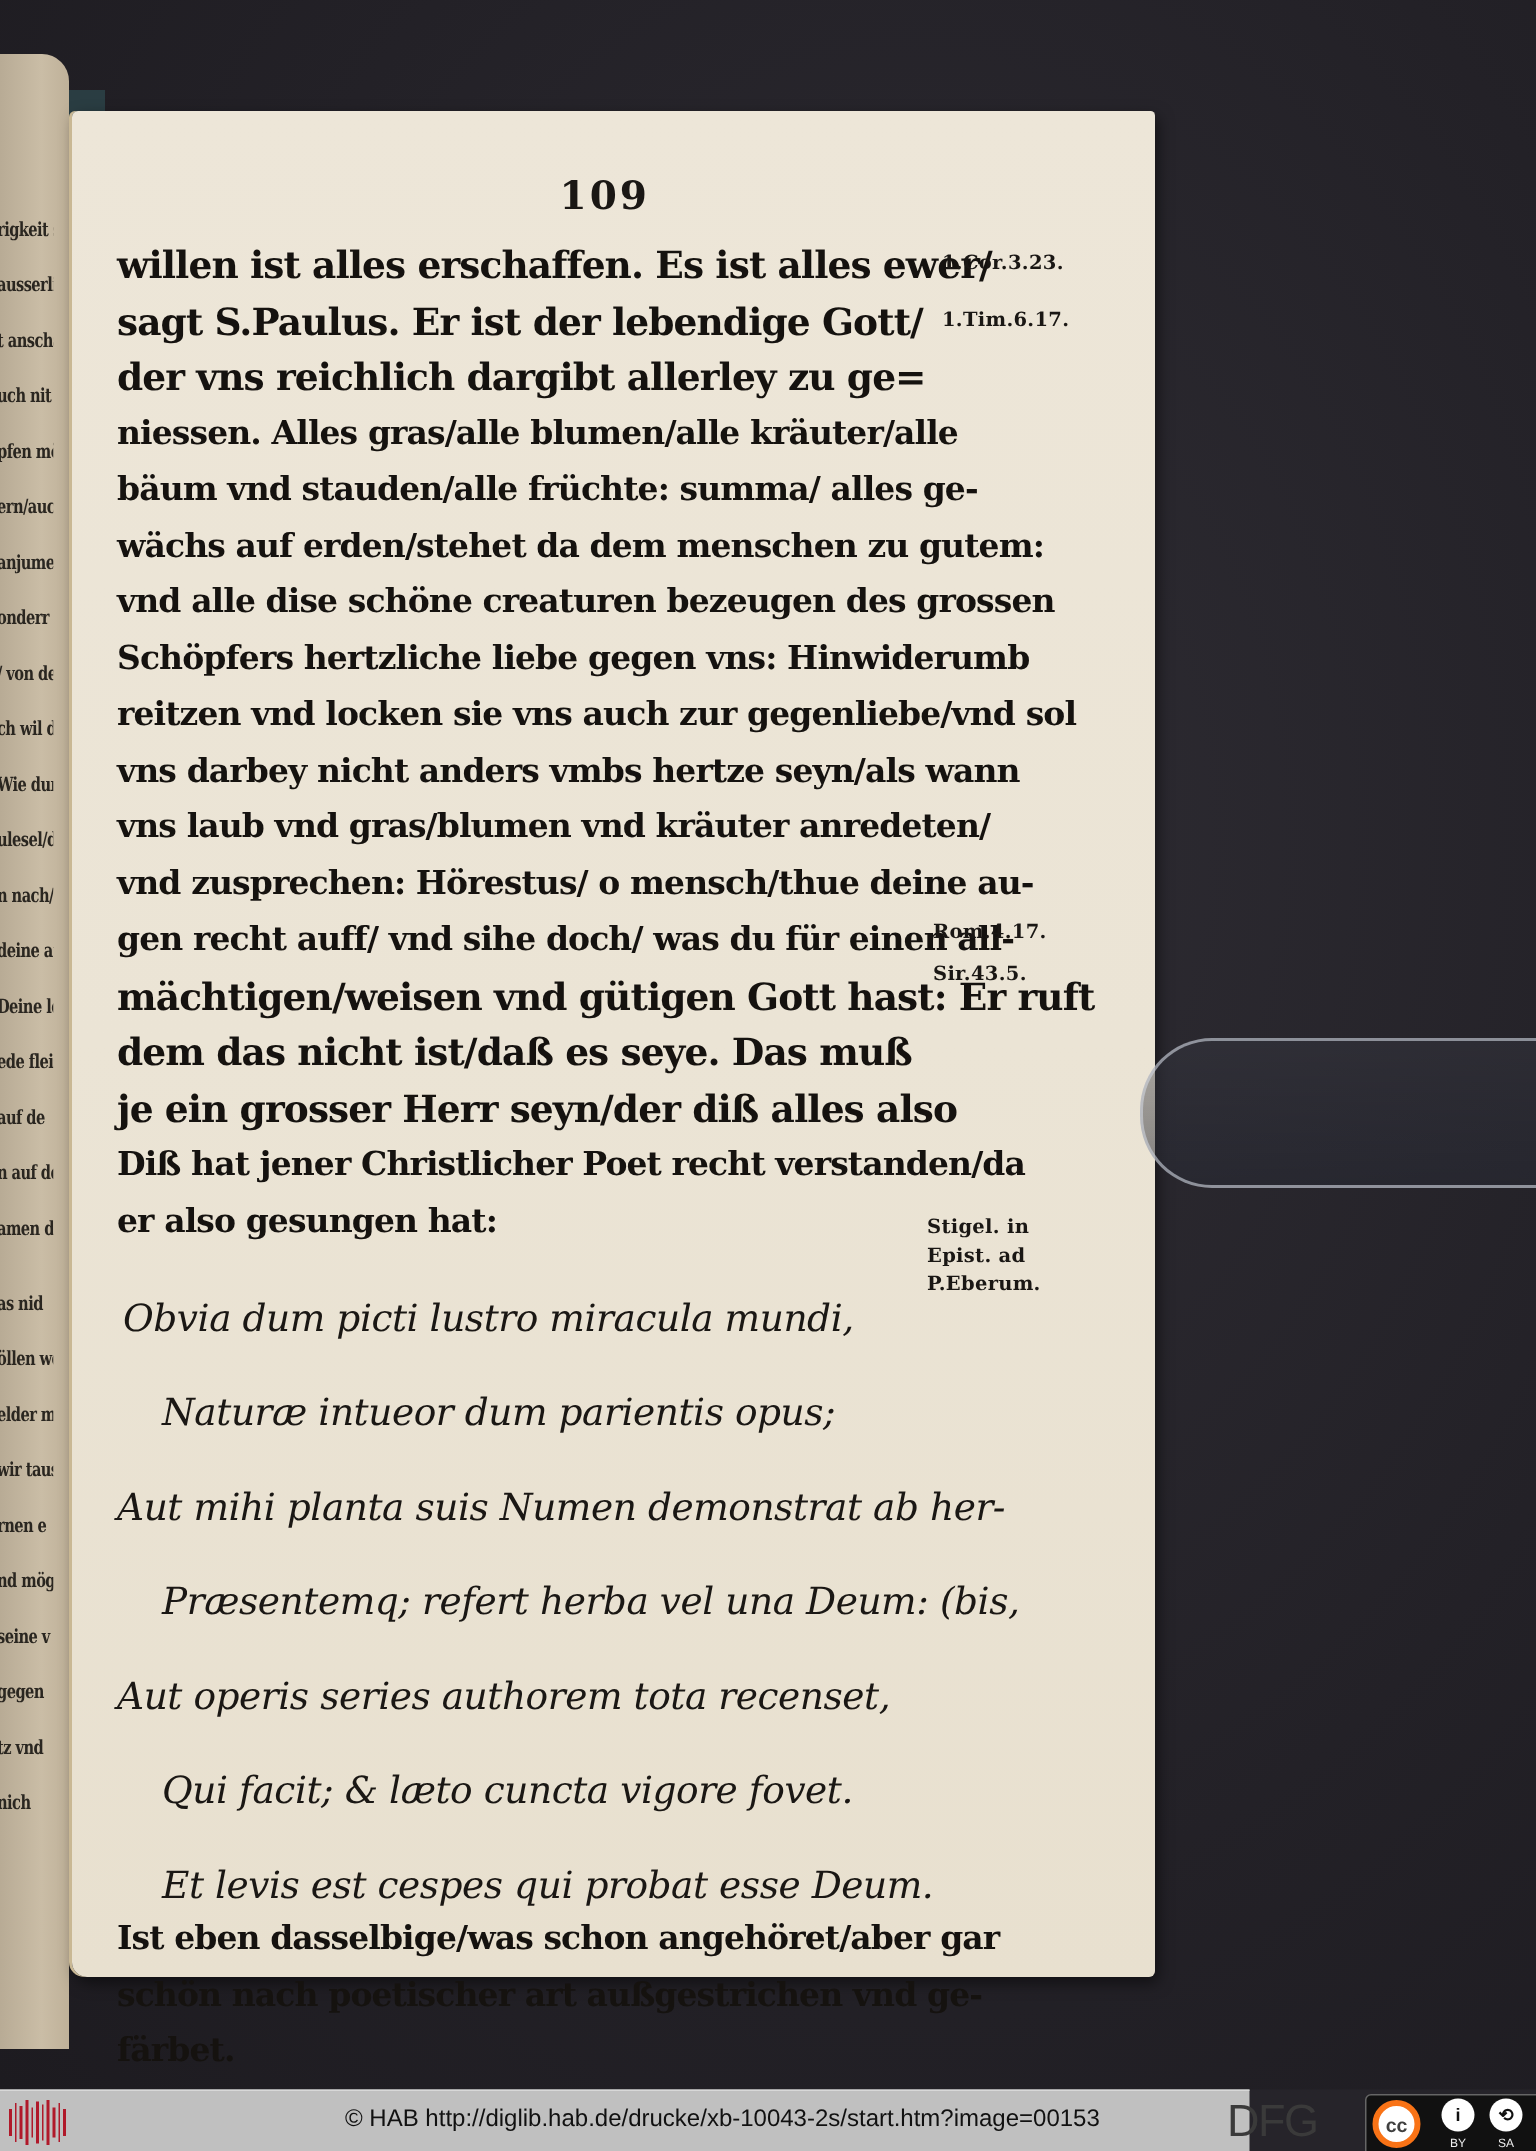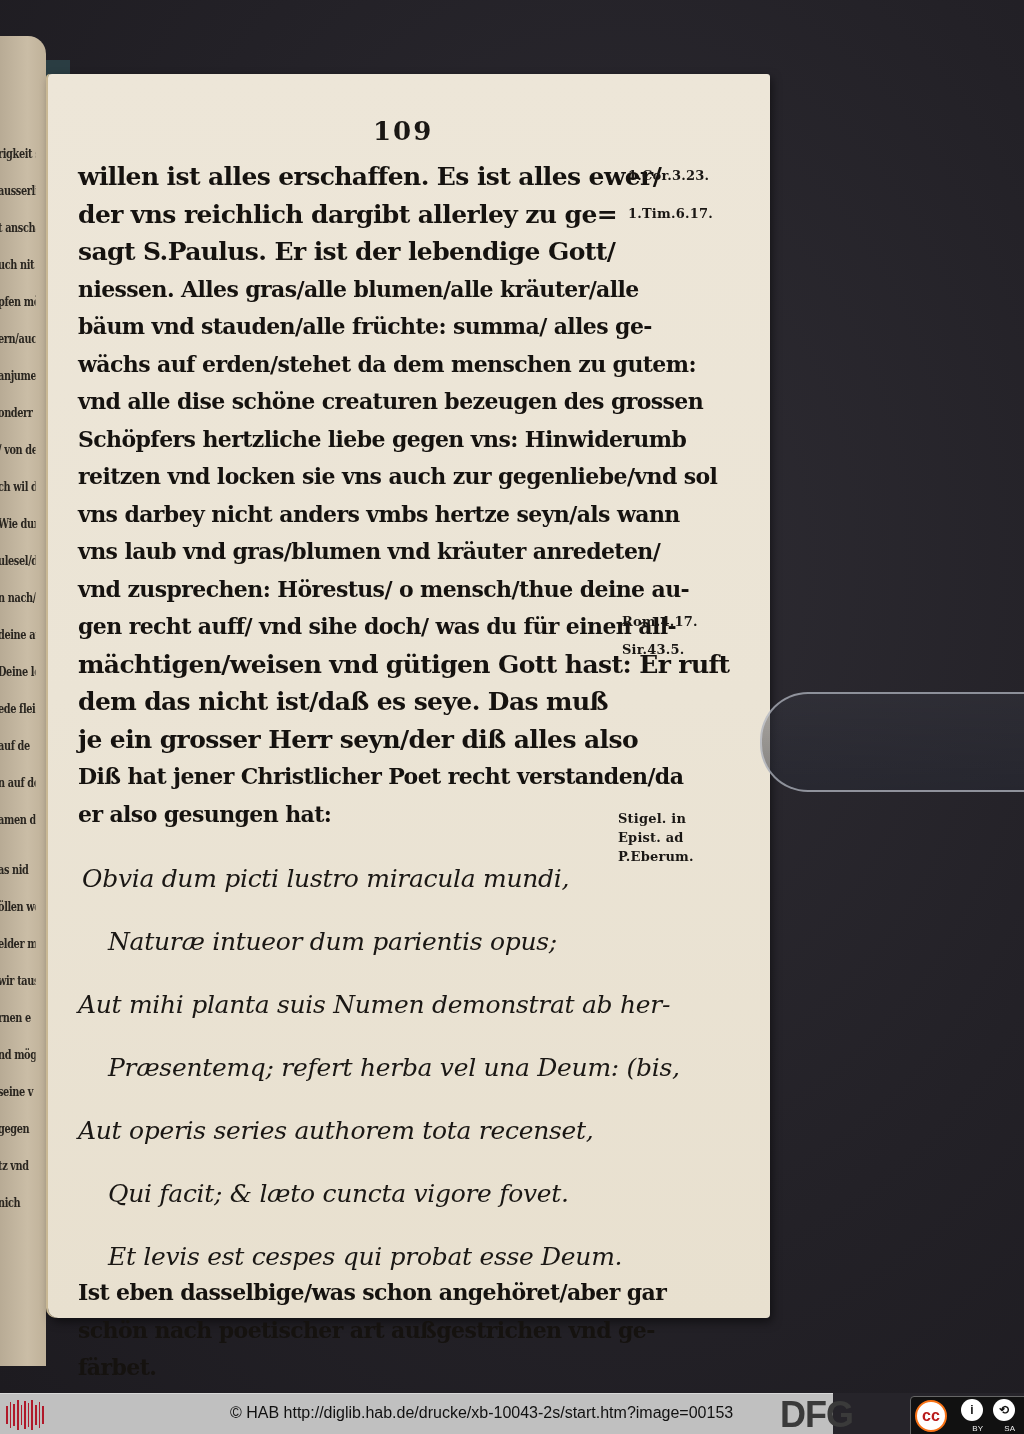--- a/index.html
+++ b/index.html
@@ -77,40 +77,40 @@
   .hab-logo {
     position:absolute; left:6px; top:6px; width:38px; height:30px;
     display:flex; gap:2px; align-items:center;
   }
   .hab-logo span { display:block; width:2px; background:#b0192a; }
   .footer-text {
     position:absolute; left:230px; top:10px; font-family:"Liberation Sans", sans-serif;
     font-size:16px; color:#111; white-space:nowrap;
   }
   .dfg-logo {
-    position:absolute; left:780px; top:4px; font-family:"Liberation Sans", sans-serif;
-    font-weight:bold; font-size:36px; color:#3a3a3a; letter-spacing:-1px; line-height:34px;
+    position:absolute; left:818px; top:4px; font-family:"Liberation Sans", sans-serif;
+    font-weight:normal; font-size:30px; color:#3a3a3a; letter-spacing:-1px; line-height:34px;
   }
   .cc-badge {
     position:absolute; left:910px; top:2px; width:114px; height:39px;
     background:#111; border:1px solid #666; border-radius:4px 0 0 0;
   }
   .cc-circle {
     position:absolute; left:4px; top:3px; width:32px; height:32px; border-radius:50%;
-    background:#fff; border:2px solid #f97316; box-sizing:border-box;
-    font-family:"Liberation Sans", sans-serif; font-weight:bold; font-size:16px;
-    display:flex; align-items:center; justify-content:center; color:#b91c1c;
+    background:#fff; border:4px solid #f97316; box-sizing:border-box;
+    font-family:"Liberation Sans", sans-serif; font-weight:bold; font-size:13px;
+    display:flex; align-items:center; justify-content:center; color:#404040;
   }
   .cc-sub {
     position:absolute; top:2px; width:22px; height:22px; border-radius:50%;
     background:#fff; color:#111; font-family:"Liberation Sans", sans-serif;
     font-weight:bold; font-size:12px; display:flex; align-items:center; justify-content:center;
   }
   .cc-sublabel {
-    position:absolute; top:27px; width:22px; text-align:right; color:#eee;
+    position:absolute; top:27px; width:22px; text-align:center; color:#eee;
     font-family:"Liberation Sans", sans-serif; font-size:8px;
   }
 </style>
 </head>
 <body>
 
 <div class="backdrop"></div>
 
 <div class="spine-tint"></div>
 
@@ -144,22 +144,22 @@
   <div class="frag" style="top:1085px">gegen</div>
   <div class="frag" style="top:1122px">tz vnd</div>
   <div class="frag" style="top:1159px">nich</div>
 </div>
 
 <div class="page">
   <div class="page-number">109</div>
 
   <div class="text-block">
     <div class="line big">willen ist alles erschaffen.  Es ist alles ewer/</div>
+    <div class="line big">sagt S.Paulus. Er ist der lebendige Gott/</div>
     <div class="line big">der vns reichlich dargibt allerley zu ge=</div>
-    <div class="line big">sagt S.Paulus. Er ist der lebendige Gott/</div>
     <div class="line">niessen.  Alles gras/alle blumen/alle kräuter/alle</div>
     <div class="line">bäum vnd stauden/alle früchte: summa/ alles ge-</div>
     <div class="line">wächs auf erden/stehet da dem menschen zu gutem:</div>
     <div class="line">vnd alle dise schöne creaturen bezeugen des grossen</div>
     <div class="line">Schöpfers hertzliche liebe gegen vns: Hinwiderumb</div>
     <div class="line">reitzen vnd locken sie vns auch zur gegenliebe/vnd sol</div>
     <div class="line">vns darbey nicht anders vmbs hertze seyn/als wann</div>
     <div class="line">vns laub vnd gras/blumen vnd kräuter anredeten/</div>
     <div class="line">vnd zusprechen: Hörestus/ o mensch/thue deine au-</div>
     <div class="line">gen recht auff/ vnd sihe doch/ was du für einen all-</div>

